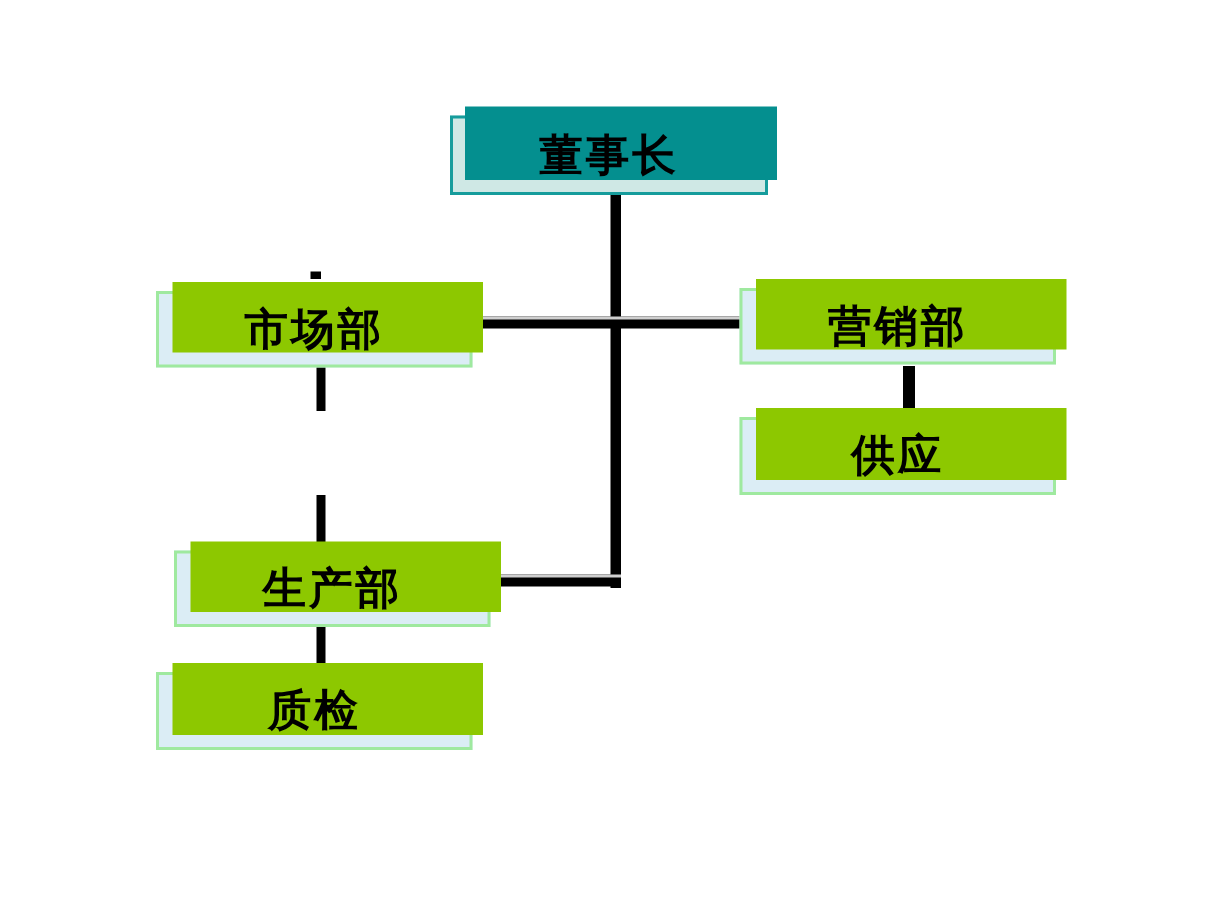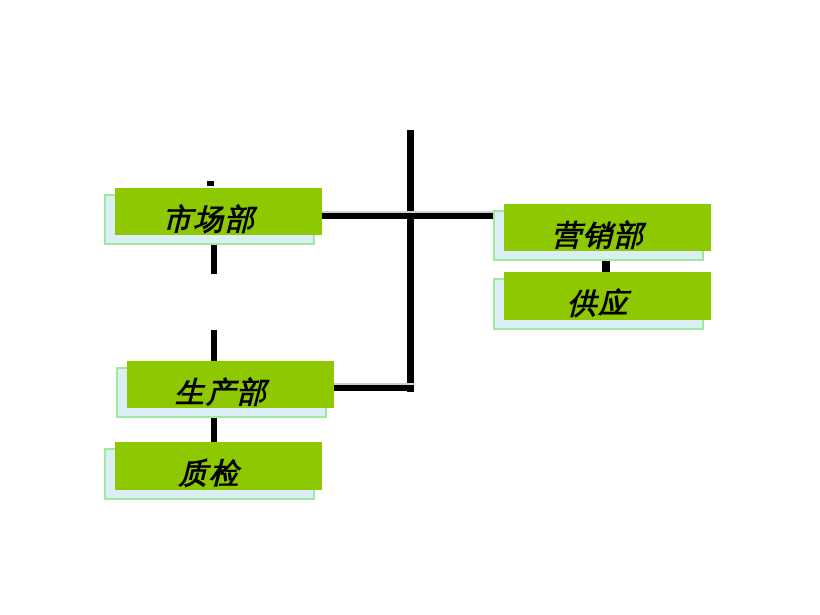--- a/index.html
+++ b/index.html
@@ -49,31 +49,30 @@
     background: #cfe8e5;
     border: 2px solid #169c9c;
   }
   .node.root::before {
     background: #048f8f;
     transform: translate(8px, -8px);
   }
   .node.dept {
     background: #dbedf5;
     border: 2px solid #9fe99f;
-    font-style: italic;
   }
   .node.dept::before {
     background: #8dc800;
     transform: translate(9px, -8px);
   }
 
   
   #node-chairman        { left: 300px; top: 77px;  width: 212px; height: 53px; }
   #node-marketing       { left: 104px; top: 194px; width: 211px; height: 51px; }
-  #node-sales           { left: 493px; top: 210px; width: 211px; height: 51px; }
+  #node-sales           { left: 493px; top: 192px; width: 211px; height: 51px; }
   #node-market-research { left: 104px; top: 278px; width: 211px; height: 53px; }
   #node-supply          { left: 493px; top: 278px; width: 211px; height: 52px; text-align: center; }
   #node-production      { left: 116px; top: 367px; width: 211px; height: 51px; }
   #node-quality         { left: 104px; top: 448px; width: 211px; height: 52px; }
 
   #conn-trunk               { left: 407px; top: 130px; width: 7px;  height: 262px; }
   #conn-row1                { left: 315px; top: 211px; width: 179px; }
   #conn-production-branch   { left: 315px; top: 383px; width: 99px; }
   #conn-marketing-research  { left: 211px; top: 244px; width: 6px; height: 30px; }
   #conn-research-production { left: 211px; top: 330px; width: 6px; height: 32px; }
@@ -88,20 +87,23 @@
 
   <div class="conn" id="conn-trunk"></div>
   <div class="conn h" id="conn-row1"></div>
   <div class="conn h" id="conn-production-branch"></div>
   <div class="conn" id="conn-marketing-research"></div>
   <div class="conn" id="conn-research-production"></div>
   <div class="conn" id="conn-production-quality"></div>
   <div class="conn" id="conn-sales-supply"></div>
   <div class="conn" id="conn-marketing-top-stub"></div>
 
+  <div class="node root" id="node-chairman">
+    <span>董事长</span>
+  </div>
 
   <div class="node dept" id="node-marketing">
     <span>市场部</span>
   </div>
 
   <div class="node dept" id="node-sales">
     <span>营销部</span>
   </div>
 
 

